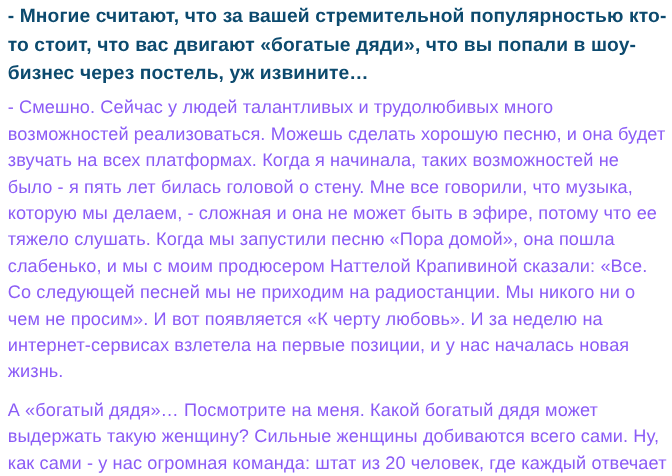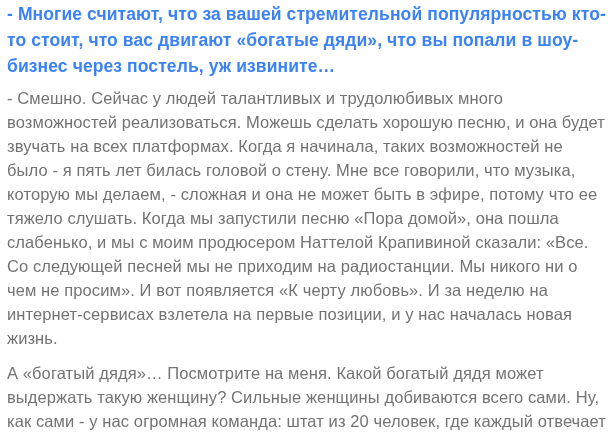--- a/index.html
+++ b/index.html
@@ -17,29 +17,29 @@
     .article {
       box-sizing: border-box;
       width: 611px;
       padding: 1px 5px 0 7px;
     }
     .question {
       margin: 0 0 7px 0;
       font-size: 17.5px;
       line-height: 26px;
       font-weight: 700;
-      color: #3b82f6;
+      color: #0c4a6e;
       letter-spacing: 0.1px;
     }
     .answer-paragraph {
       margin: 0 0 11px 0;
       font-size: 16.5px;
       line-height: 24px;
       font-weight: 400;
-      color: #737373;
+      color: #8b5cf6;
       letter-spacing: 0.1px;
     }
     .answer-paragraph:last-child {
       margin-bottom: 0;
     }
   </style>
 </head>
 <body>
 
 <article class="article">

